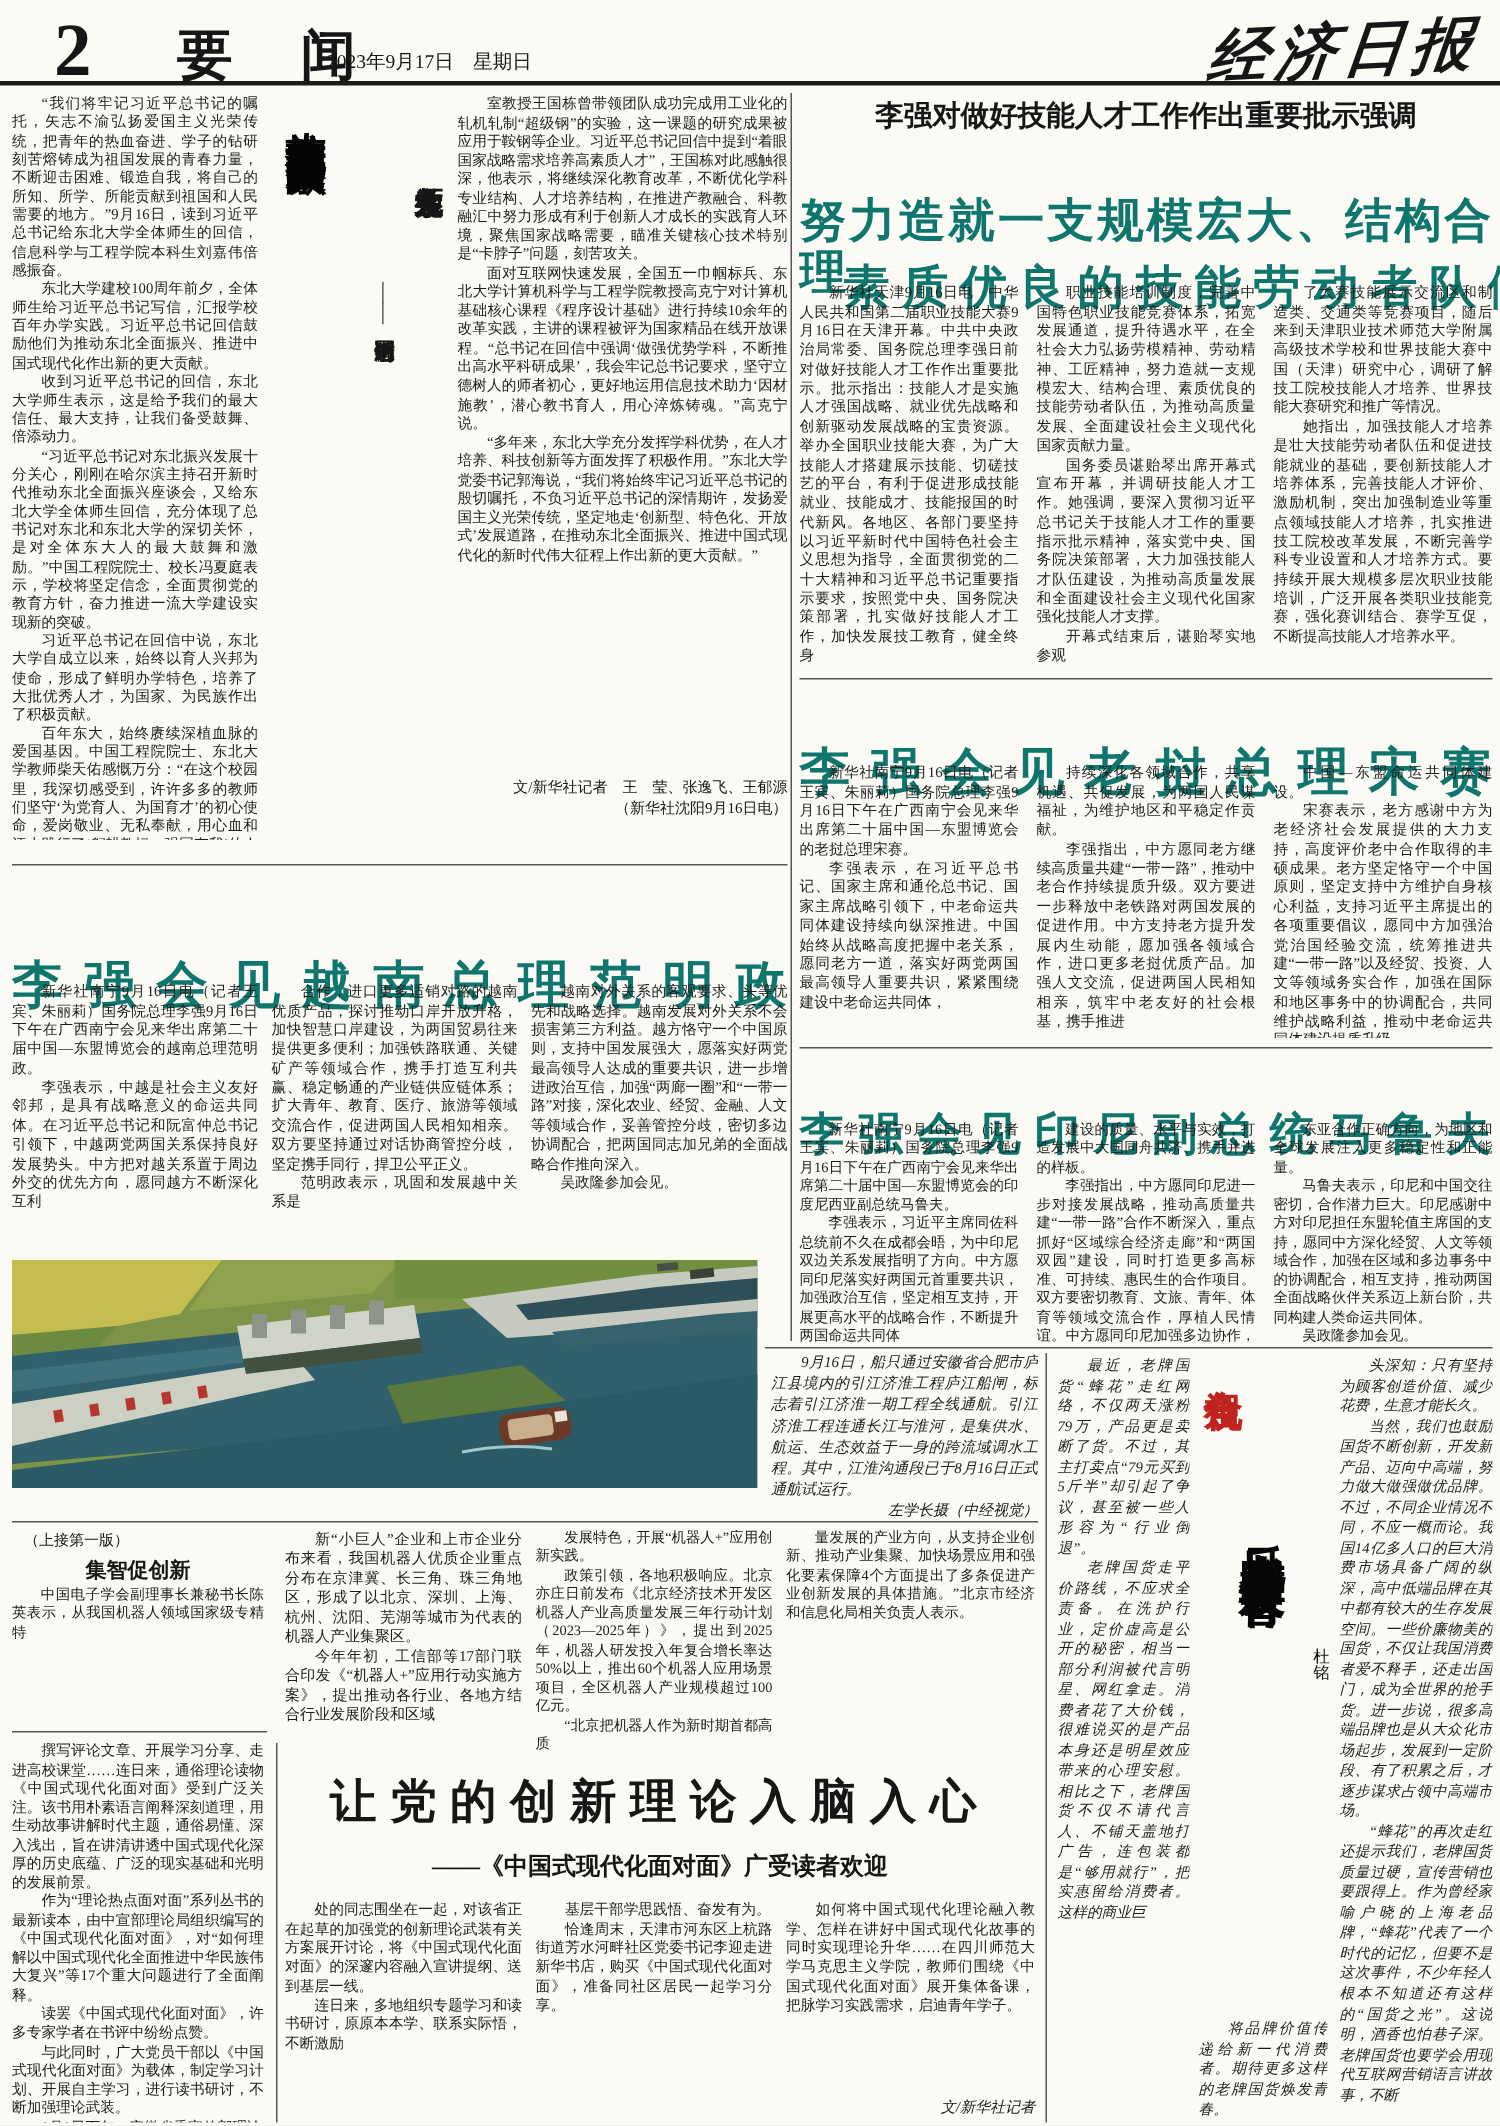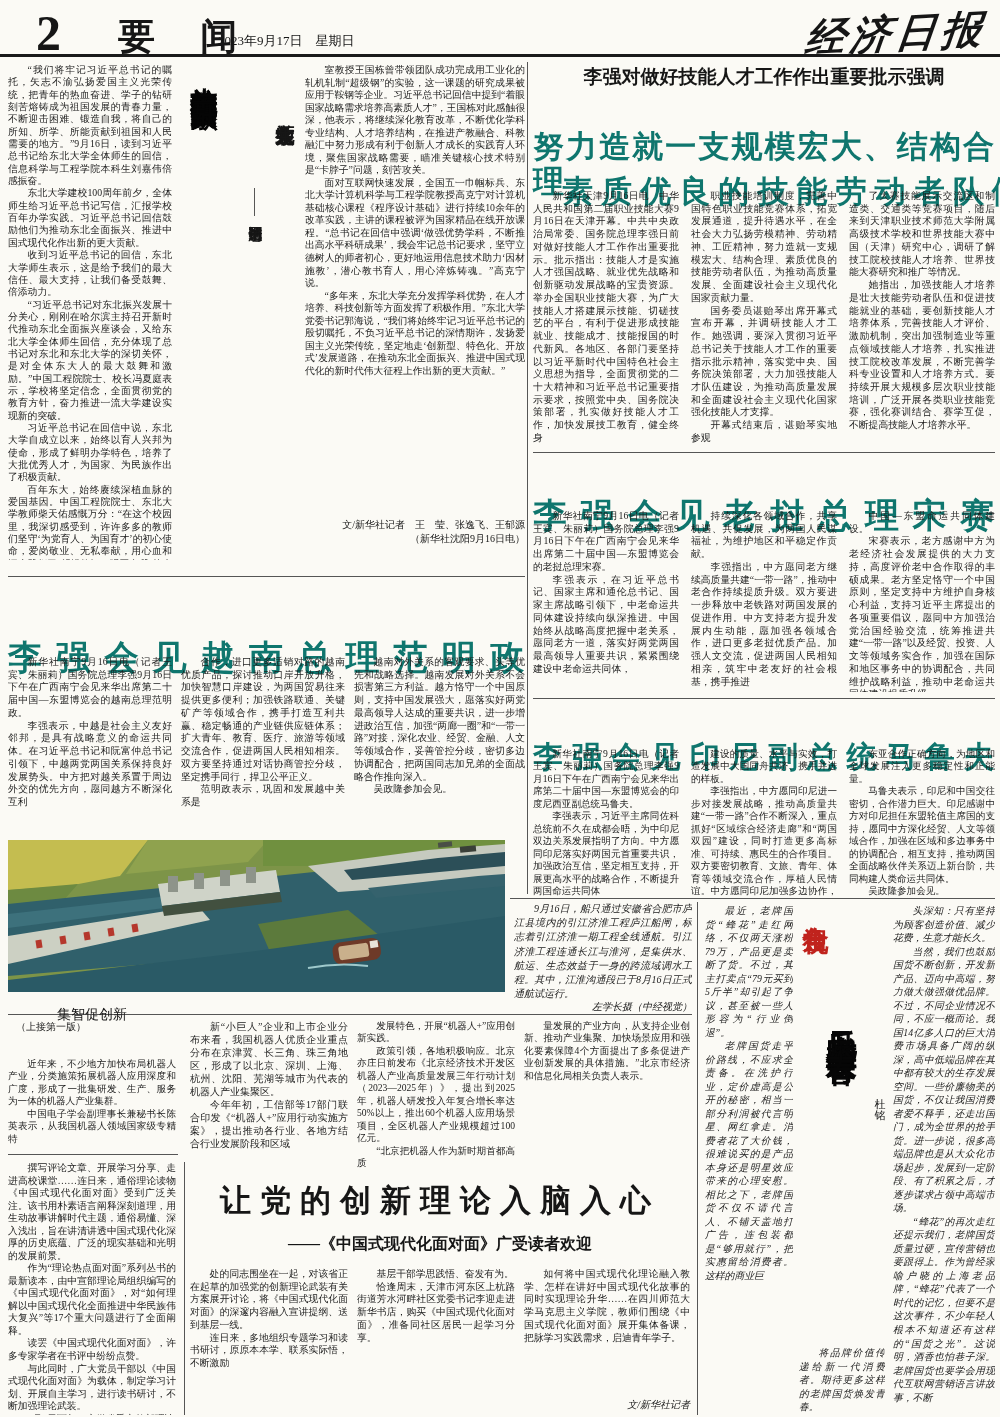--- a/index.html
+++ b/index.html
@@ -156,23 +156,22 @@
   </div>
 
   <div class="col kai" style="left:514px;top:902px;width:178px;height:100px;font-size:10px;line-height:1.42;">
       <p style="text-indent:2em;">9月16日，船只通过安徽省合肥市庐江县境内的引江济淮工程庐江船闸，标志着引江济淮一期工程全线通航。引江济淮工程连通长江与淮河，是集供水、航运、生态效益于一身的跨流域调水工程。其中，江淮沟通段已于8月16日正式通航试运行。</p>
     </div>
   <div class="abs kai byline" style="left:514px;top:1000px;width:178px;font-size:10px;">左学长摄（中经视觉）</div>
 
   <div class="rule-thin" style="left:8px;top:1014px;width:684px;height:1px;"></div>
 
   <div class="abs" style="left:16px;top:1020px;font-size:10px;">（上接第一版）</div>
-  <div class="abs ctr" style="left:8px;top:1006px;width:168px;font-size:14px;font-weight:400;">集智促创新</div>
+  <div class="abs ctr" style="left:8px;top:1038px;width:168px;font-size:14px;font-weight:700;">集智促创新</div>
   <div class="col" style="left:8px;top:1058px;width:168px;height:92px;font-size:9.6px;">
-      <p>近年来，不少地方加快布局机器人产业，分类施策拓展机器人应用深度和广度，形成了一批集研发、生产、服务为一体的机器人产业集群。</p>
       <p>中国电子学会副理事长兼秘书长陈英表示，从我国机器人领域国家级专精特</p>
     </div>
   <div class="col" style="left:190px;top:1020px;width:158px;height:152px;font-size:10px;">
       <p>新“小巨人”企业和上市企业分布来看，我国机器人优质企业重点分布在京津冀、长三角、珠三角地区，形成了以北京、深圳、上海、杭州、沈阳、芜湖等城市为代表的机器人产业集聚区。</p>
       <p>今年年初，工信部等17部门联合印发《“机器人+”应用行动实施方案》，提出推动各行业、各地方结合行业发展阶段和区域</p>
     </div>
   <div class="col" style="left:357px;top:1020px;width:158px;height:152px;font-size:9.6px;">
       <p>发展特色，开展“机器人+”应用创新实践。</p>
       <p>政策引领，各地积极响应。北京亦庄日前发布《北京经济技术开发区机器人产业高质量发展三年行动计划（2023—2025年）》，提出到2025年，机器人研发投入年复合增长率达50%以上，推出60个机器人应用场景项目，全区机器人产业规模超过100亿元。</p>
       <p>“北京把机器人作为新时期首都高质</p>

